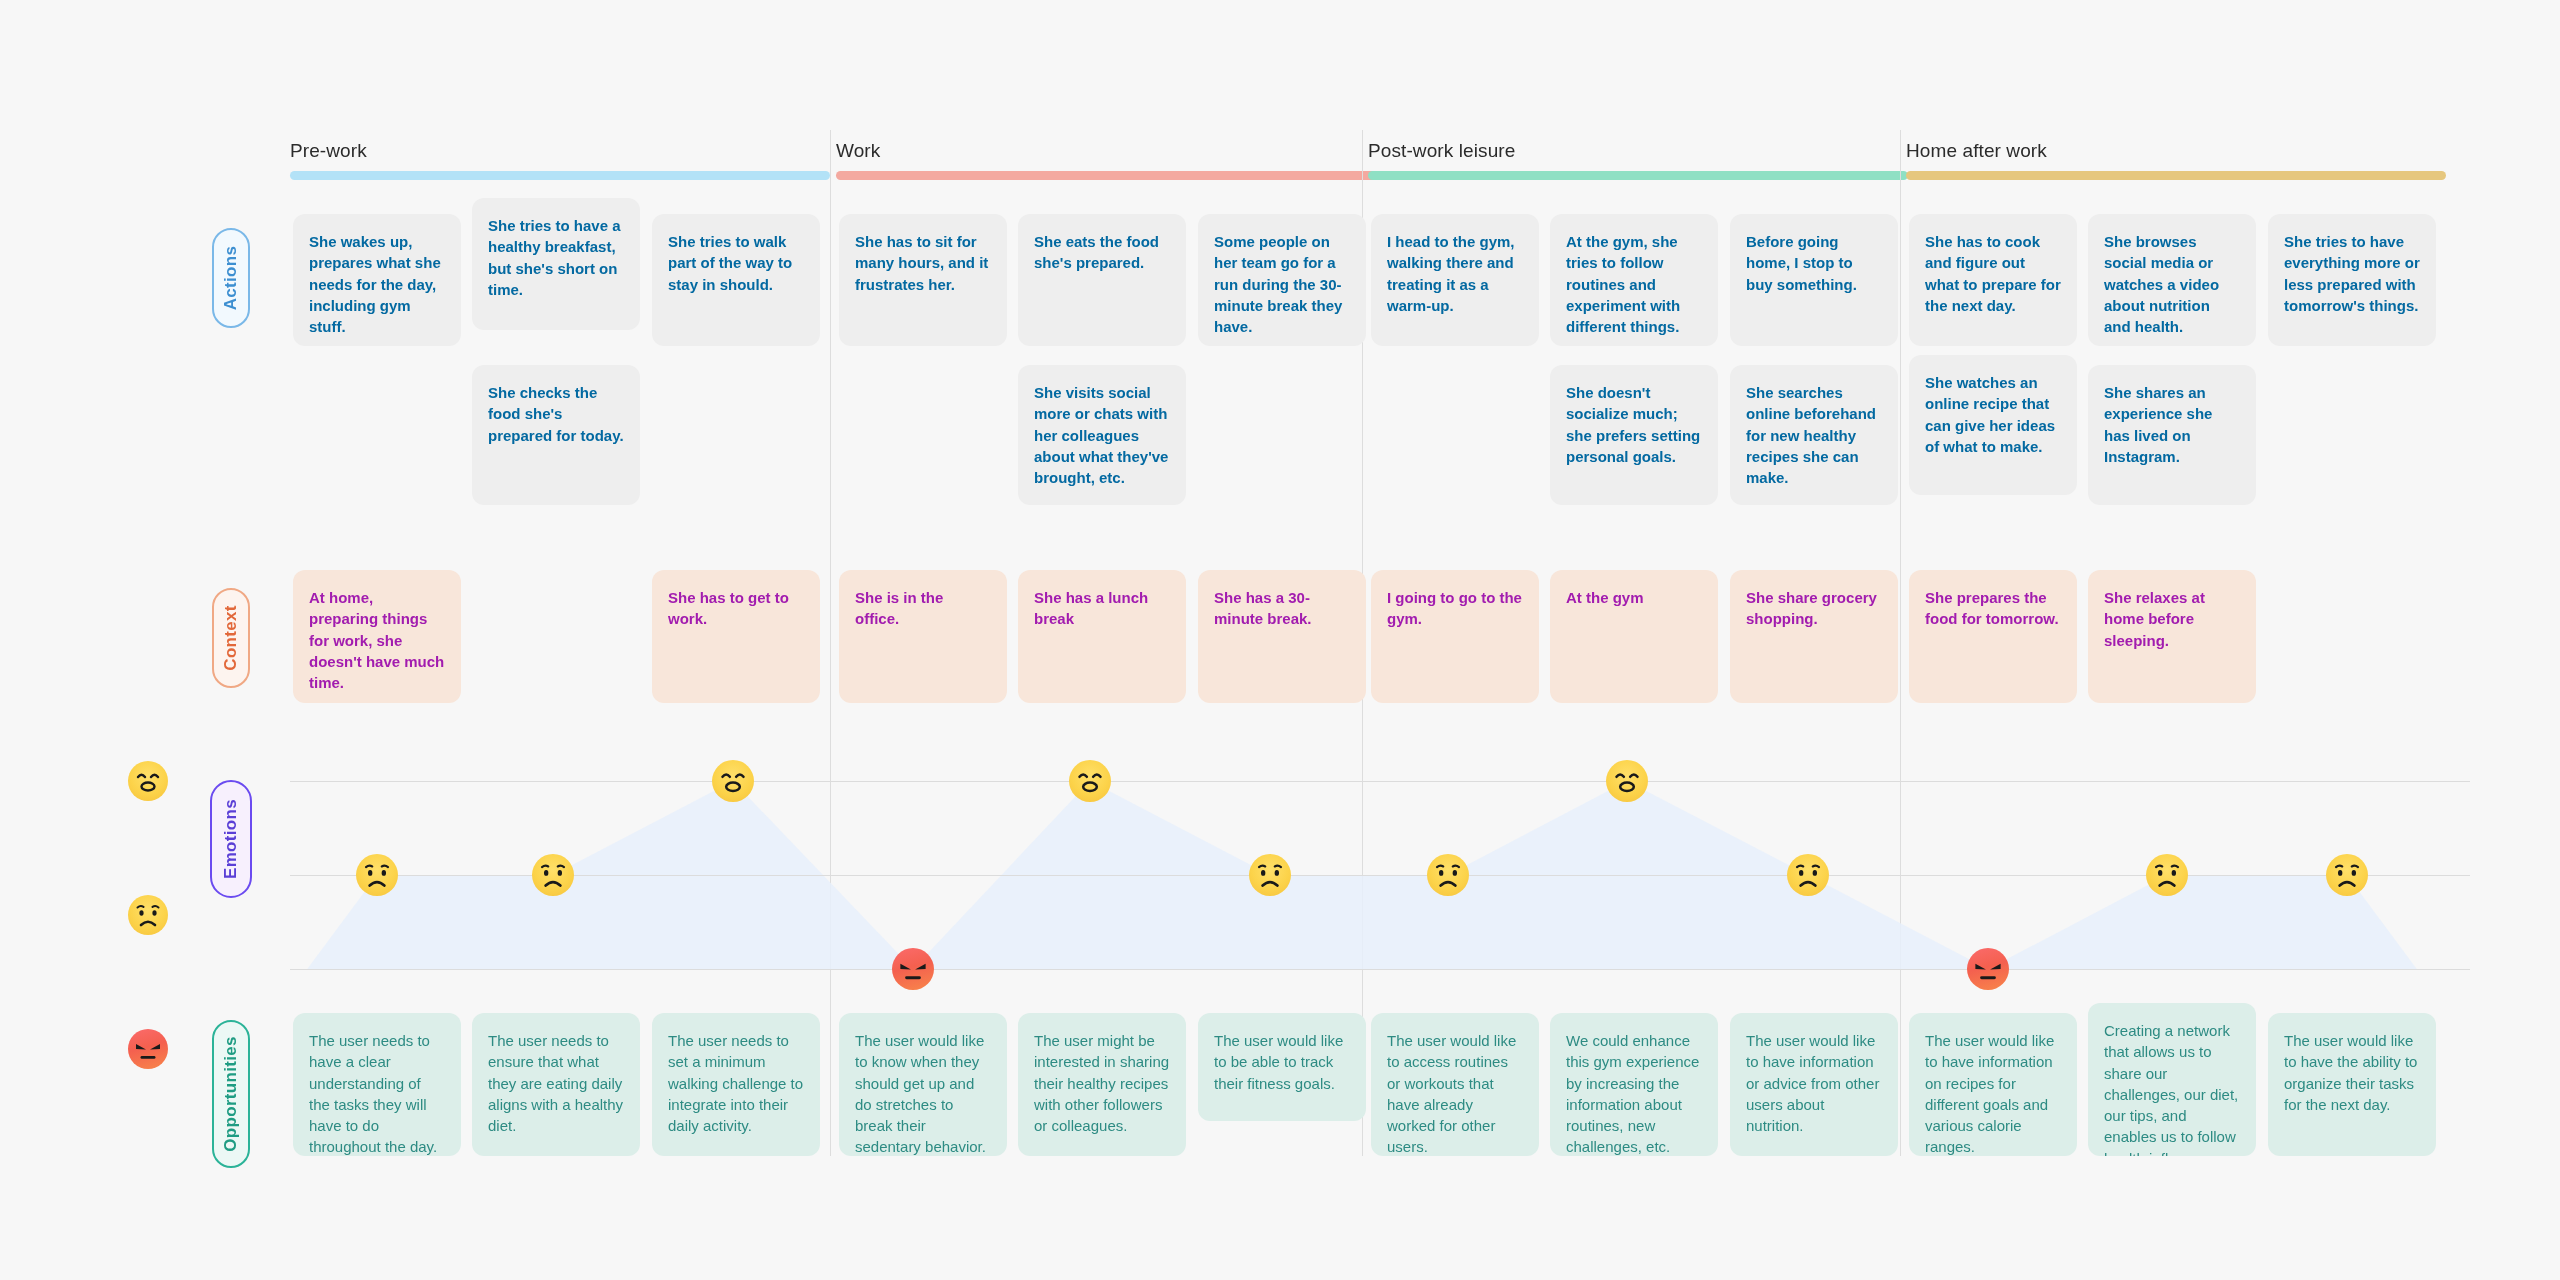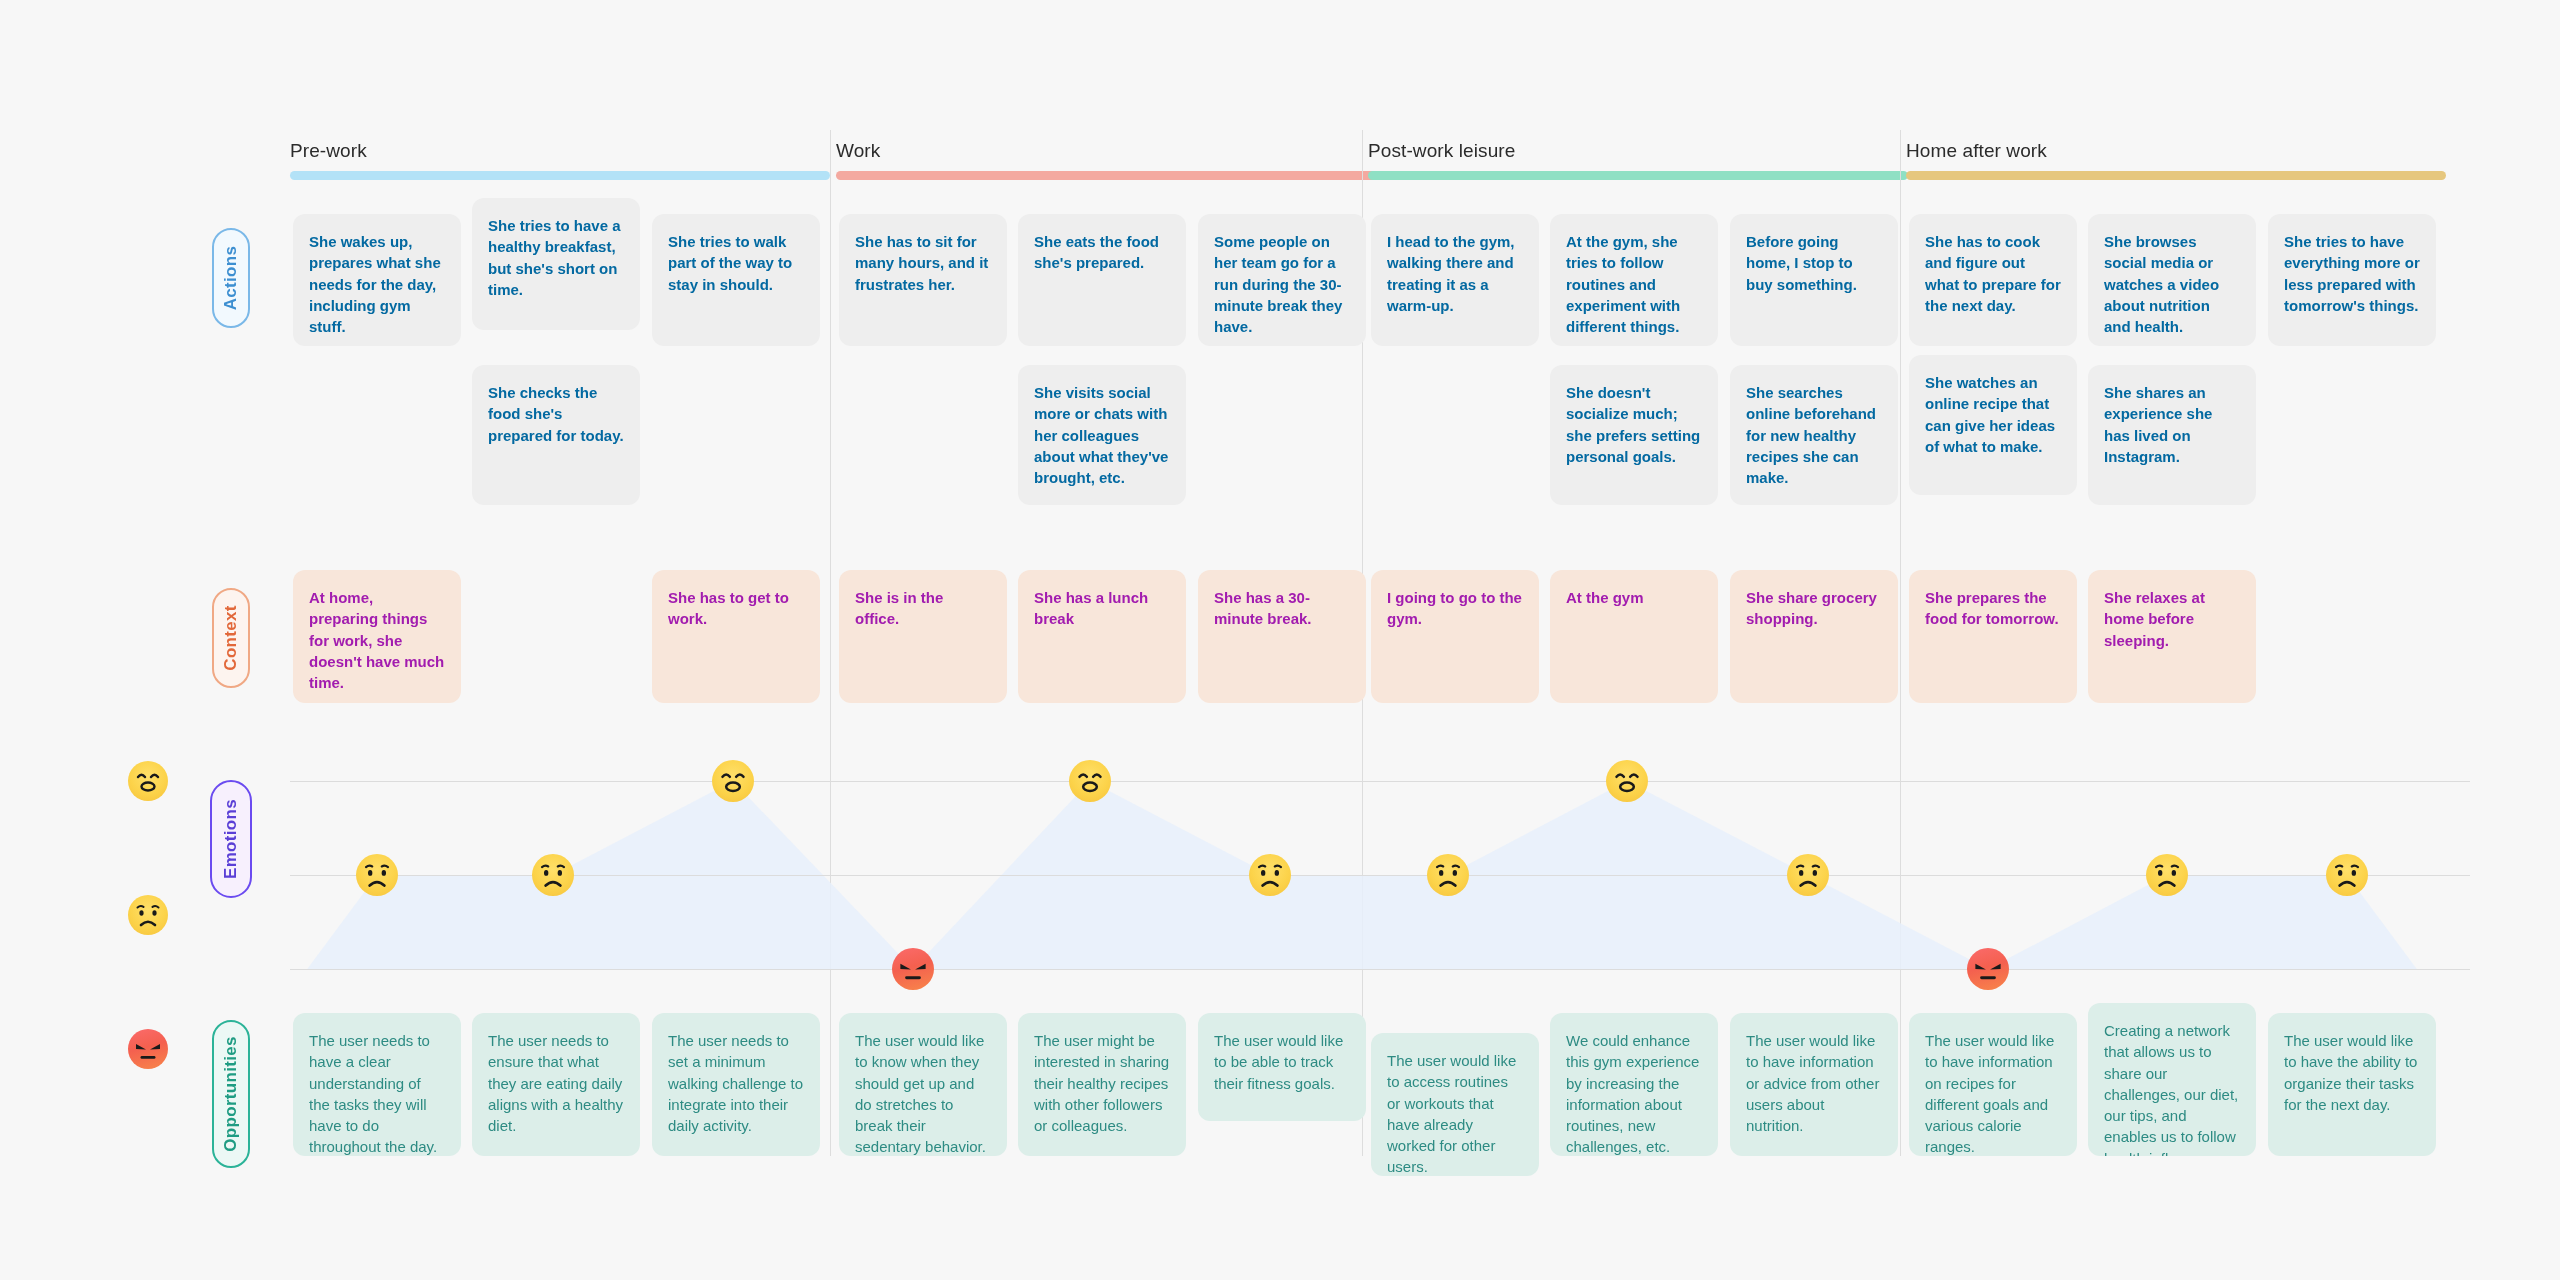--- a/index.html
+++ b/index.html
@@ -151,21 +151,21 @@
       <div class="card card-context" style="left: 1909px; top: 570px; width: 168px; height: 133px;">She prepares the food for tomorrow.</div>
       <div class="card card-context" style="left: 2088px; top: 570px; width: 168px; height: 133px;">She relaxes at home before sleeping.</div>
     </div>
   <div id="opps-layer">
       <div class="card card-opps" style="left: 293px; top: 1013px; width: 168px; height: 143px;">The user needs to have a clear understanding of the tasks they will have to do throughout the day.</div>
       <div class="card card-opps" style="left: 472px; top: 1013px; width: 168px; height: 143px;">The user needs to ensure that what they are eating daily aligns with a healthy diet.</div>
       <div class="card card-opps" style="left: 652px; top: 1013px; width: 168px; height: 143px;">The user needs to set a minimum walking challenge to integrate into their daily activity.</div>
       <div class="card card-opps" style="left: 839px; top: 1013px; width: 168px; height: 143px;">The user would like to know when they should get up and do stretches to break their sedentary behavior.</div>
       <div class="card card-opps" style="left: 1018px; top: 1013px; width: 168px; height: 143px;">The user might be interested in sharing their healthy recipes with other followers or colleagues.</div>
       <div class="card card-opps" style="left: 1198px; top: 1013px; width: 168px; height: 108px;">The user would like to be able to track their fitness goals.</div>
-      <div class="card card-opps" style="left: 1371px; top: 1013px; width: 168px; height: 143px; margin-top: 20px;">The user would like to access routines or workouts that have already worked for other users.</div>
+      <div class="card card-opps" style="left: 1371px; top: 1013px; width: 168px; height: 143px;">The user would like to access routines or workouts that have already worked for other users.</div>
       <div class="card card-opps" style="left: 1550px; top: 1013px; width: 168px; height: 143px;">We could enhance this gym experience by increasing the information about routines, new challenges, etc.</div>
       <div class="card card-opps" style="left: 1730px; top: 1013px; width: 168px; height: 143px;">The user would like to have information or advice from other users about nutrition.</div>
       <div class="card card-opps" style="left: 1909px; top: 1013px; width: 168px; height: 143px;">The user would like to have information on recipes for different goals and various calorie ranges.</div>
       <div class="card card-opps" style="left: 2088px; top: 1003px; width: 168px; height: 153px;">Creating a network that allows us to share our challenges, our diet, our tips, and enables us to follow health influencers.</div>
       <div class="card card-opps" style="left: 2268px; top: 1013px; width: 168px; height: 143px;">The user would like to have the ability to organize their tasks for the next day.</div>
     </div>
 
   <div id="emotion-chart">
     <svg id="emotion-svg" viewBox="0 0 2560 230" preserveAspectRatio="none">
         <path d="M 282 263 L 377 135 L 553 135 L 733 41 L 913 229 L 1090 41 L 1270 135 L 1448 135 L 1627 41 L 1808 135 L 1988 229 L 2167 135 L 2347 135 L 2442 263 Z" fill="#e8f0fb" fill-opacity="0.85"></path>

